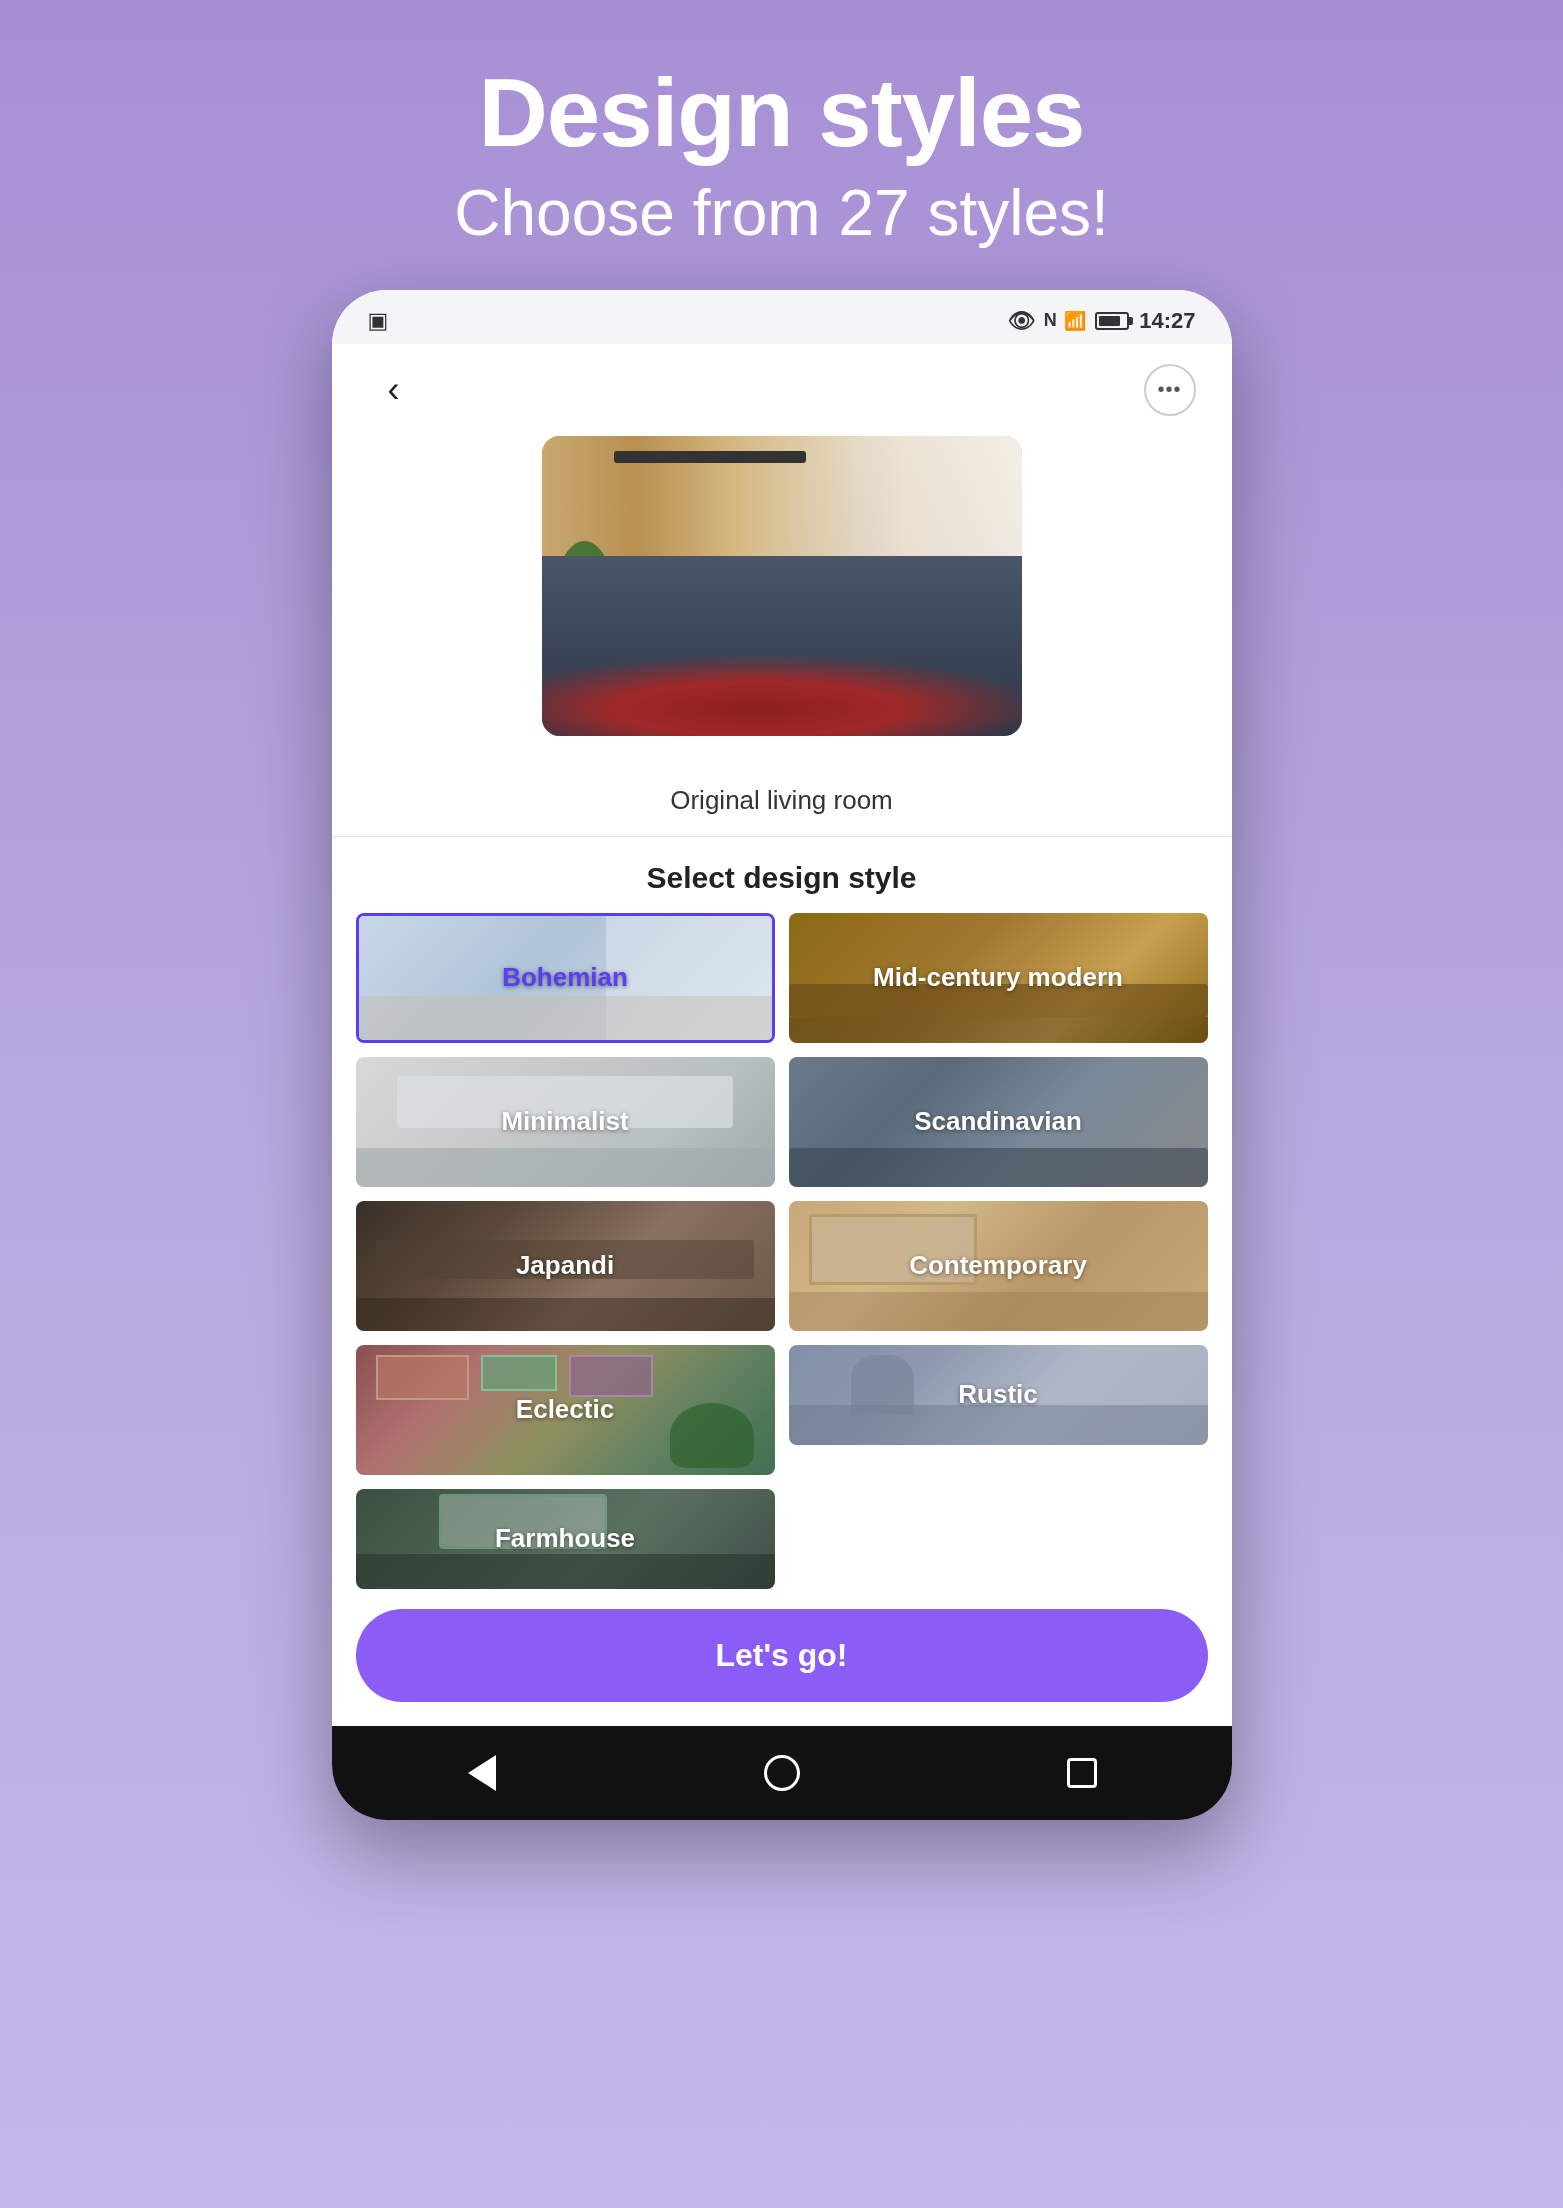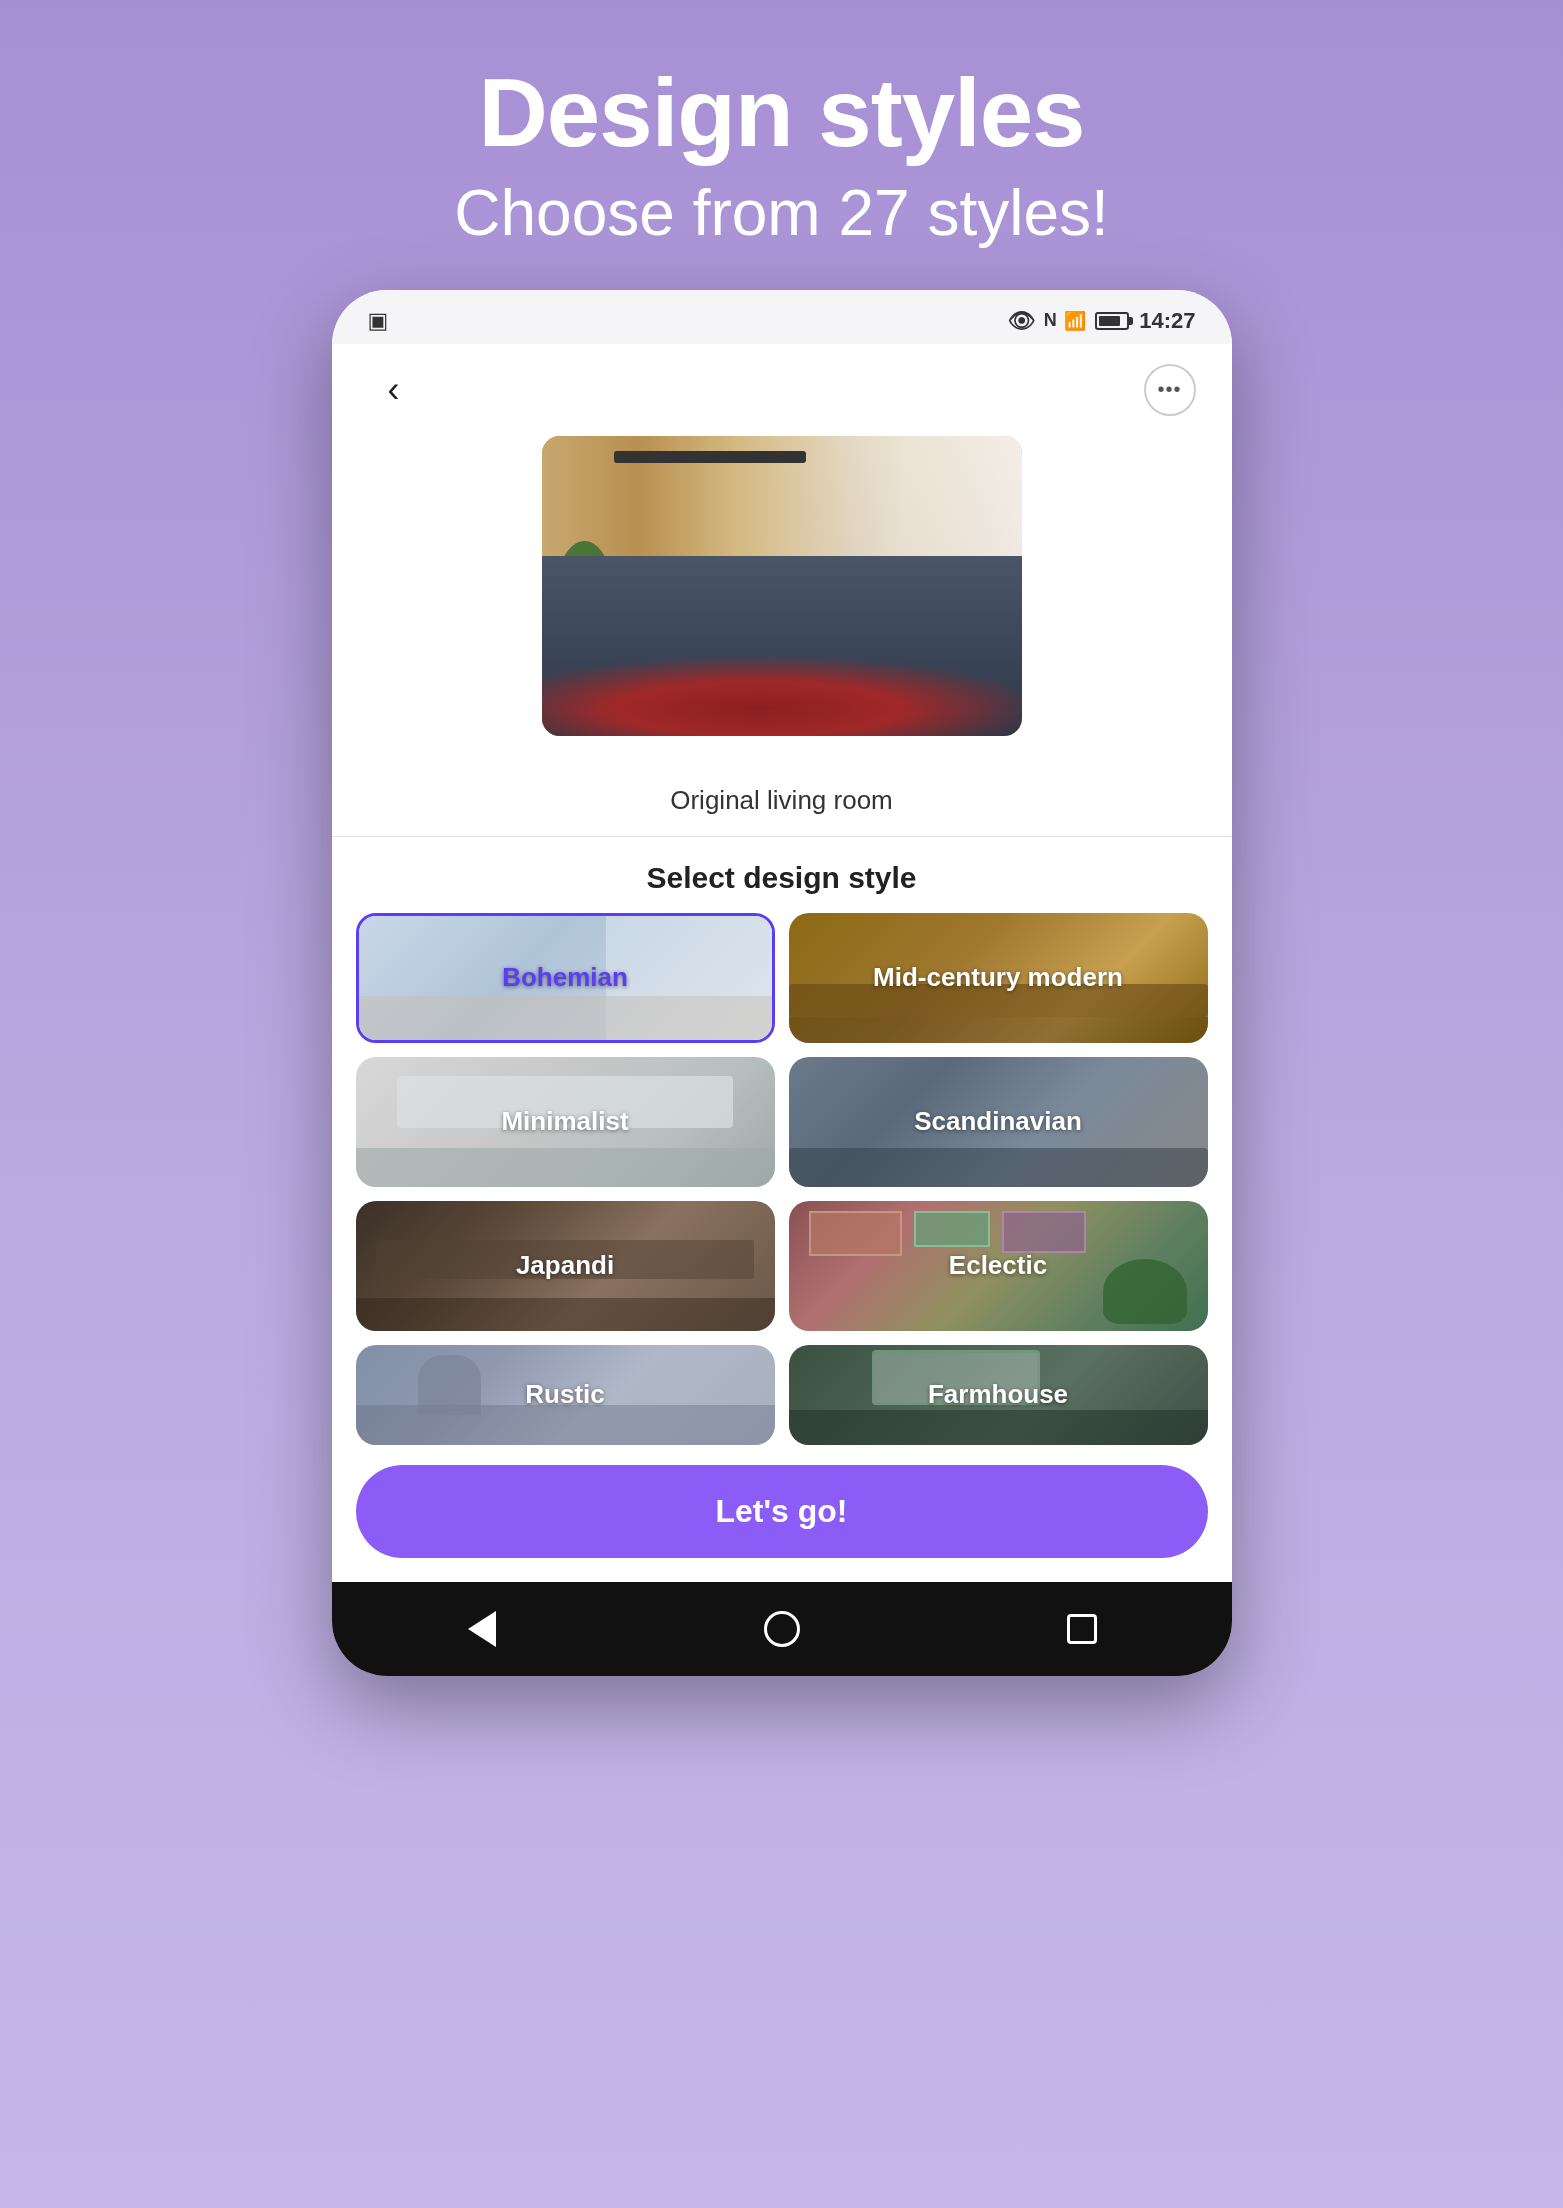--- a/index.html
+++ b/index.html
@@ -211,21 +211,21 @@
     
     .style-grid {
       display: grid;
       grid-template-columns: 1fr 1fr;
       gap: 14px;
       padding: 0 24px;
       overflow-y: auto;
     }
 
     .style-card {
-      border-radius: 20px;
+      border-radius: 8px;
       overflow: hidden;
       position: relative;
       height: 130px;
       cursor: pointer;
     }
 
     .style-card-bg {
       width: 100%;
       height: 100%;
       position: absolute;
@@ -418,20 +418,28 @@
       </div>
 
       <div class="style-card">
         <div class="style-card-bg" style="background:linear-gradient(135deg,#3a3028 0%,#5a4838 30%,#8a7060 60%,#6a5848 100%);">
           <div style="position:absolute;top:30%;left:5%;right:5%;height:30%;background:rgba(80,65,50,0.5);border-radius:2px;"></div>
           <div style="position:absolute;bottom:0;left:0;right:0;height:25%;background:rgba(40,30,20,0.4);"></div>
         </div>
         <div class="style-card-label">Japandi</div>
       </div>
 
+      <div class="style-card">
+        <div class="style-card-bg" style="background:linear-gradient(135deg,#c8a878 0%,#d4b888 30%,#b89868 60%,#c8a878 100%);">
+
+          <div style="position:absolute;top:10%;left:5%;width:40%;height:55%;background:rgba(200,180,150,0.7);border:3px solid rgba(180,150,100,0.8);border-radius:2px;"></div>
+          <div style="position:absolute;bottom:0;left:0;right:0;height:30%;background:rgba(150,120,80,0.4);"></div>
+        </div>
+        <div class="style-card-label">Contemporary</div>
+      </div>
 
       <div class="style-card">
         <div class="style-card-bg" style="background:linear-gradient(135deg,#8a5050 0%,#b07070 25%,#909060 50%,#608060 75%,#407050 100%);">
 
           <div style="position:absolute;top:8%;left:5%;width:22%;height:35%;background:rgba(180,120,100,0.7);border:2px solid rgba(200,160,140,0.8);"></div>
           <div style="position:absolute;top:8%;left:30%;width:18%;height:28%;background:rgba(100,160,120,0.7);border:2px solid rgba(140,200,160,0.8);"></div>
           <div style="position:absolute;top:8%;left:51%;width:20%;height:32%;background:rgba(140,100,140,0.7);border:2px solid rgba(180,140,180,0.8);"></div>
 
           <div style="position:absolute;bottom:5%;right:5%;width:20%;height:50%;background:rgba(50,100,50,0.8);border-radius:50% 50% 20% 20%;"></div>
         </div>

